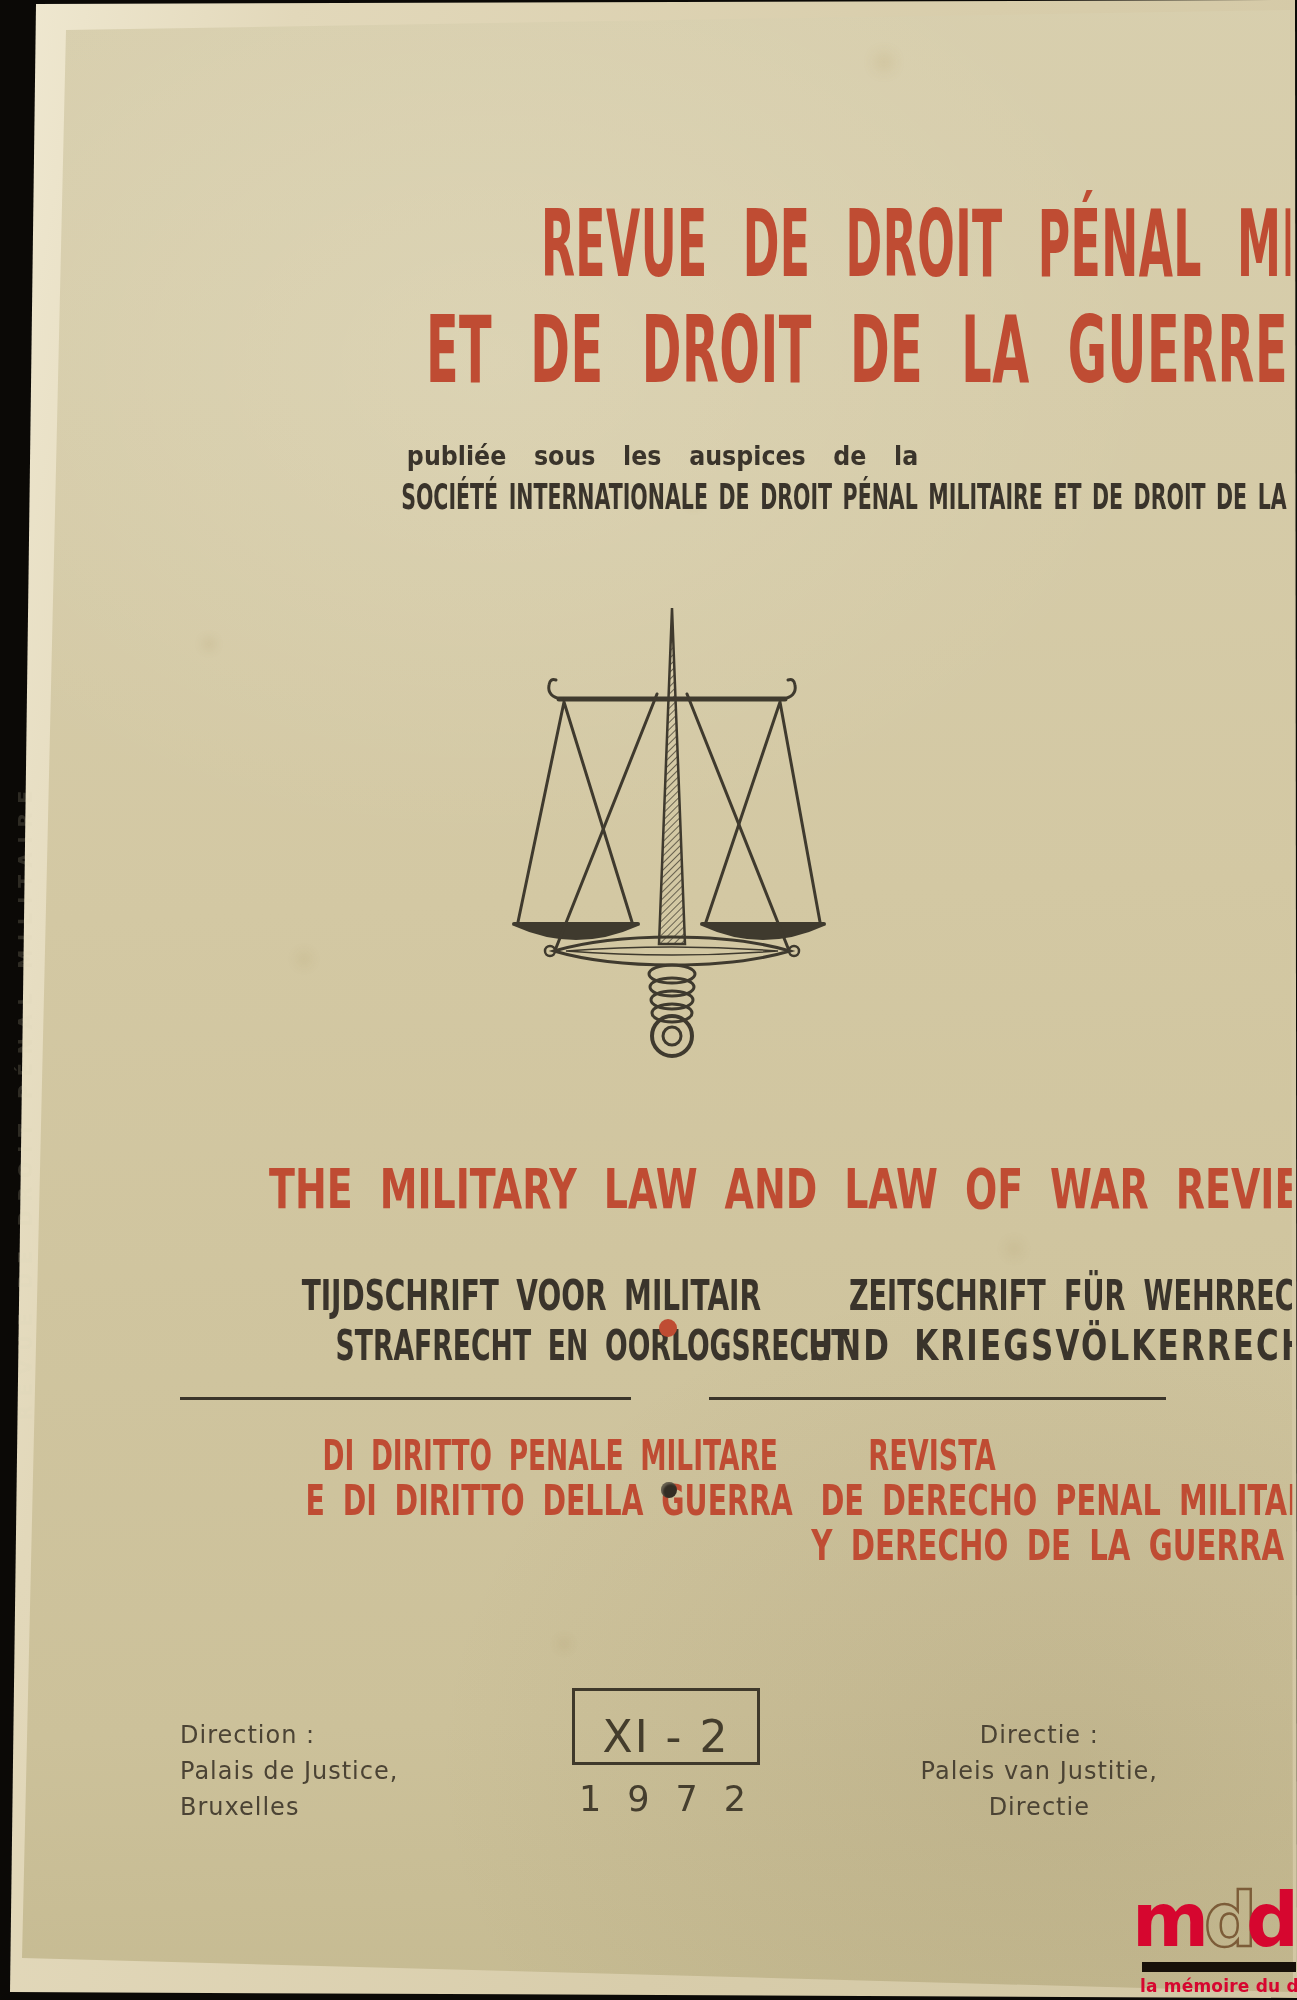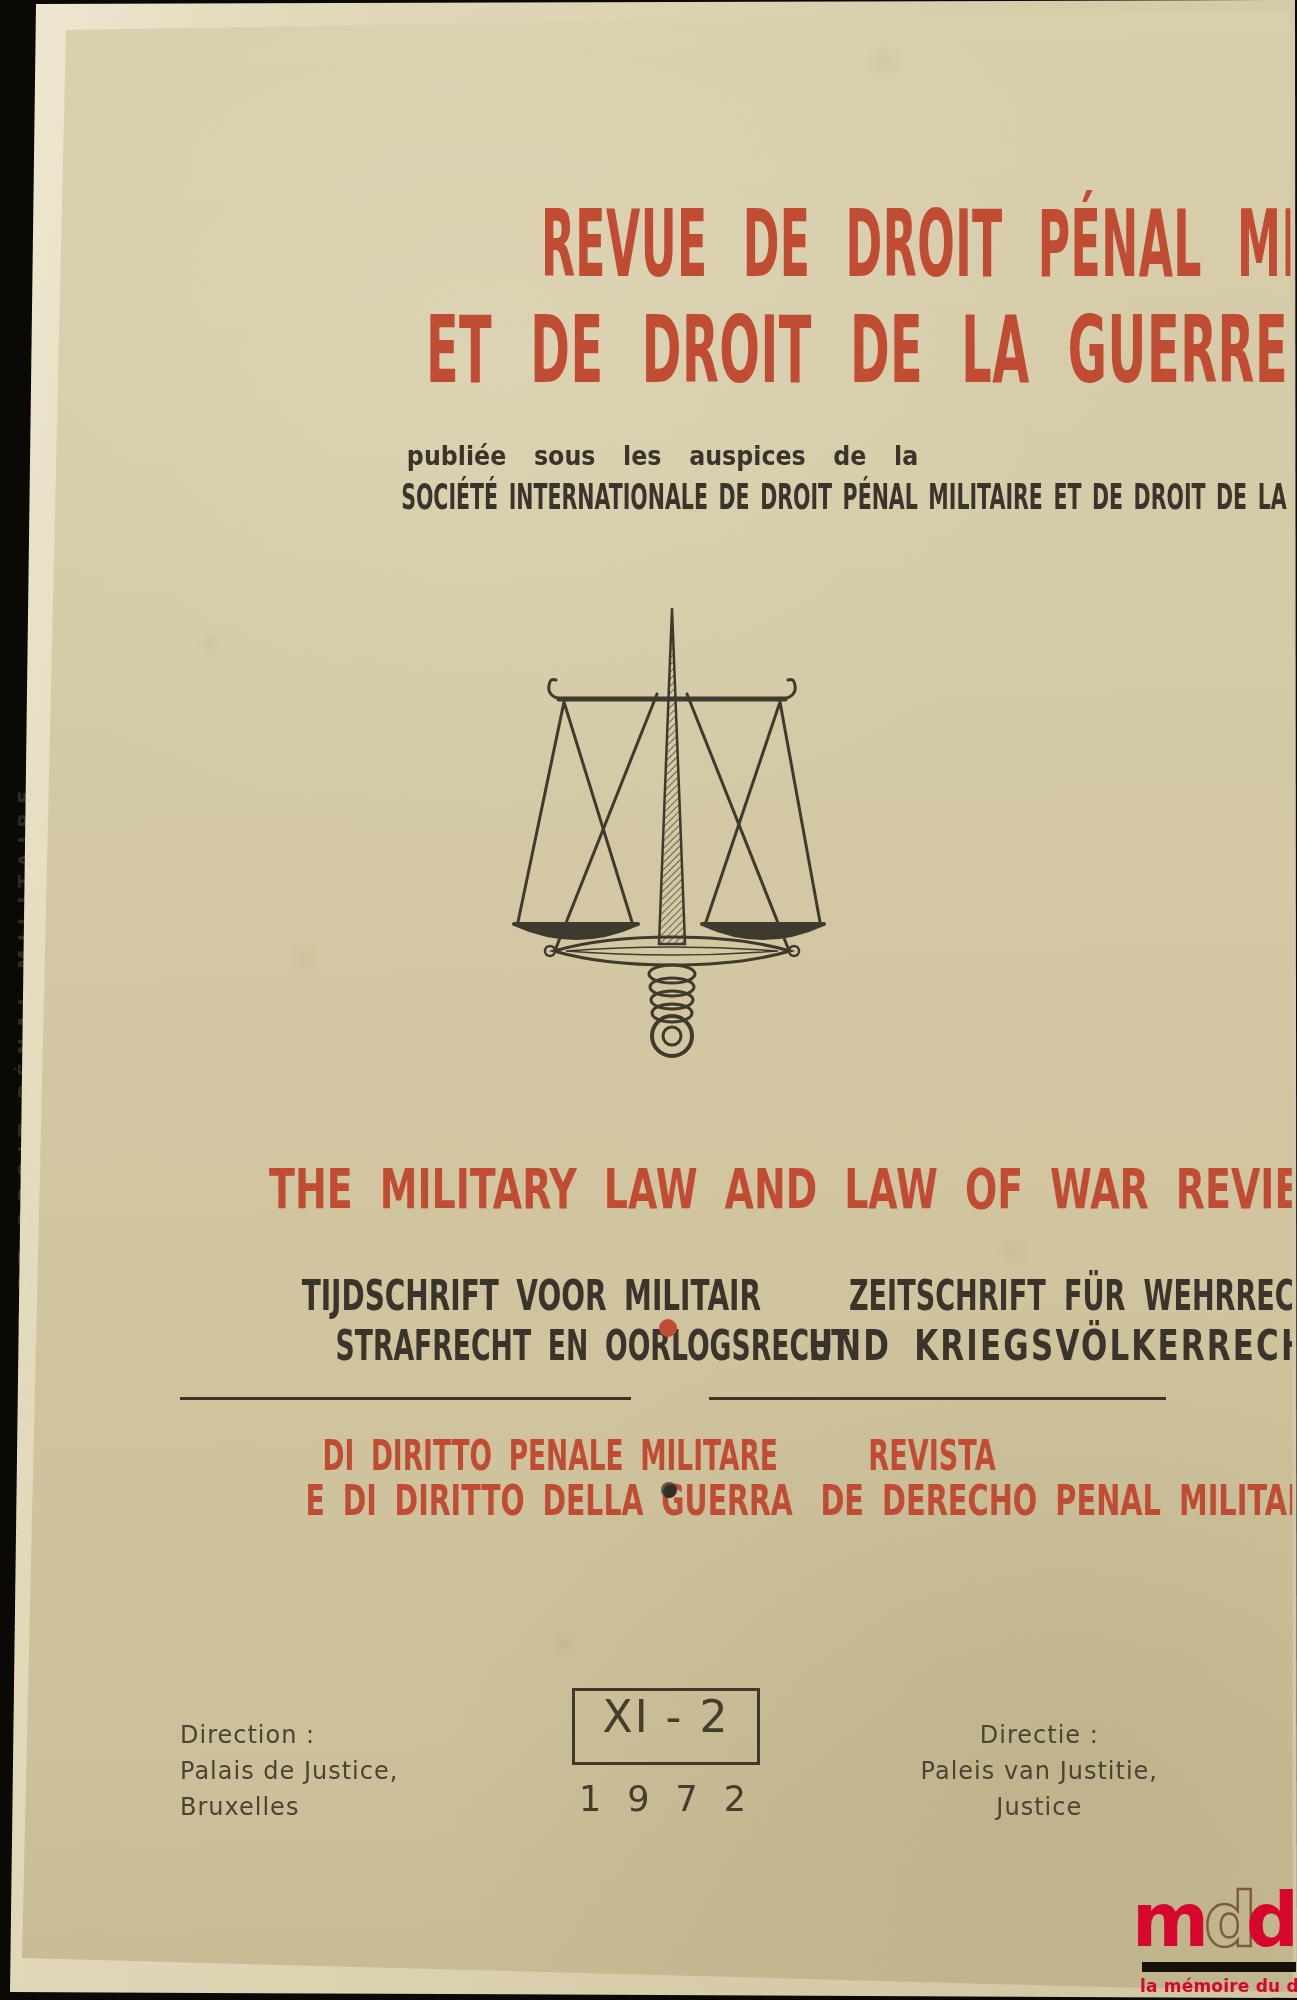--- a/index.html
+++ b/index.html
@@ -64,21 +64,21 @@
 
   .rule{position:absolute;top:1397px;height:3px;background:var(--rule,#3b352a);}
   .rule-left{left:180px;width:451px;} .rule-right{left:709px;width:457px;}
 
   .footer-block{position:absolute;top:1717px;font-size:24px;line-height:36px;
     letter-spacing:1px;color:var(--footer-ink,#4b4334);}
   .direction{left:180px;text-align:left;}
   .directie{right:139px;text-align:center;}
 
   .issue-box{position:absolute;left:572px;top:1688px;width:188px;height:77px;
-    border:3px solid #3f392b;box-sizing:border-box;display:flex;align-items:flex-start;
+    border:3px solid #3f392b;box-sizing:border-box;display:flex;align-items:flex-end;
     justify-content:center;font-size:44px;letter-spacing:2px;color:#443d2c;}
   .issue-year{top:1779px;font-size:35px;letter-spacing:26px;text-indent:26px;color:#453e2e;}
 
   .watermark{position:absolute;left:1128px;top:1882px;width:172px;}
   .wm-bar{position:absolute;left:14px;top:80px;width:154px;height:10px;background:var(--logo-bar,#171009);}
   .wm-tagline{position:absolute;left:12px;top:94px;font-size:17px;font-weight:bold;
     color:var(--logo-red,#d6062f);white-space:nowrap;letter-spacing:.2px;}
 </style>
 </head>
 <body>
@@ -154,37 +154,38 @@
     <div class="rule rule-right"></div>
 
     <div class="col col-red italian">
       <div><span class="sx ws12" style="--s:.615">DI DIRITTO PENALE MILITARE</span></div>
       <div><span class="sx ws12" style="--s:.66">E DI DIRITTO DELLA GUERRA</span></div>
     </div>
     <div class="dot dot-dark"></div>
     <div class="col col-red spanish">
       <div><span class="sx ws12" style="--s:.63">REVISTA</span></div>
       <div><span class="sx ws12" style="--s:.67">DE DERECHO PENAL MILITAR</span></div>
+      <div><span class="sx ws12" style="--s:.68">Y DERECHO DE LA GUERRA</span></div>
     </div>
 
     <div class="footer-block direction">
       <div>Direction :</div>
       <div>Palais de Justice,</div>
       <div>Bruxelles</div>
     </div>
 
     <div class="issue-box">
       <span>XI - 2</span>
     </div>
     <div class="centered issue-year">1972</div>
 
     <div class="footer-block directie">
       <div>Directie :</div>
       <div>Paleis van Justitie,</div>
-      <div>Justice</div>
+      <div>Directie</div>
     </div>
 
   </div>
 
   <div class="watermark">
     <svg width="172" height="80" viewBox="0 0 172 80">
       <g font-family="DejaVu Sans, Liberation Sans, sans-serif" font-weight="bold" font-size="74">
         <text x="4" y="64" fill="#d6062f">m</text>
         <text x="76" y="64" fill="none" stroke="#7c5c38" stroke-width="2.4">d</text>
         <text x="118" y="64" fill="#d6062f">d</text>

